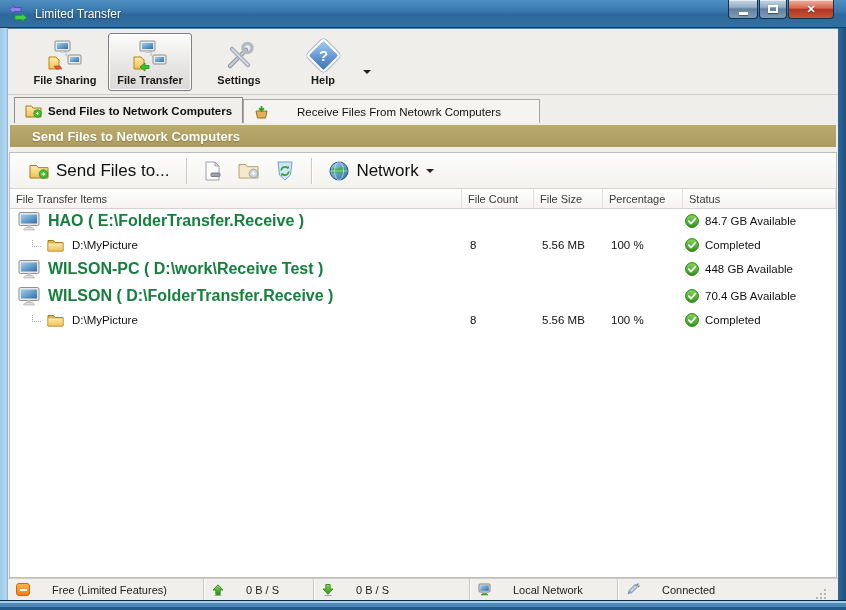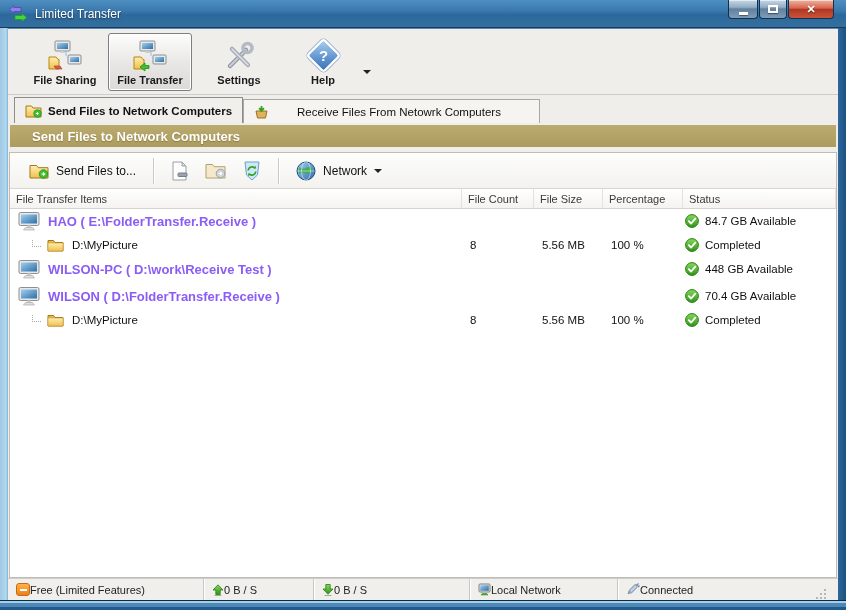--- a/index.html
+++ b/index.html
@@ -67,42 +67,42 @@
   .gold { height:22px; margin:2px 2px 5px 2px; background:linear-gradient(180deg,#bcab6e,#ac9b5e);
           display:flex; align-items:center; }
   .gold span { color:#fff; font-weight:bold; font-size:13px; padding-left:22px;
                text-shadow:0 1px 1px rgba(90,80,30,.45); }
 
   
   .panel { flex:1; margin:0 1px; border:1px solid #bfbdb9; background:#fff; display:flex; flex-direction:column; overflow:hidden; }
   .subtoolbar { height:36px; background:linear-gradient(180deg,#fdfdfc,#f3f2ef); border-bottom:1px solid #d8d6d2;
                 display:flex; align-items:center; padding-left:10px; }
   .st-btn { display:flex; align-items:center; gap:7px; padding:4px 8px; border:1px solid transparent; border-radius:2px; cursor:default; }
-  .st-btn .slb { font-size:12px; color:#111; }
+  .st-btn .slb { font-size:17px; color:#111; }
   .st-sep { width:1px; height:26px; background:#ccc9c4; margin:0 8px; box-shadow:1px 0 0 #fff; }
   .st-ic { width:30px; height:26px; display:flex; align-items:center; justify-content:center; cursor:default; margin:0 3px; }
 
   
   .thead { height:20px; display:grid; grid-template-columns:452px 72px 69px 80px 1fr;
            background:linear-gradient(180deg,#ffffff,#f4f3f1); border-bottom:1px solid #d5d3cf; }
   .th { font-size:11px; color:#3a3a3a; display:flex; align-items:center; padding-left:6px; border-right:1px solid #e4e2de; }
   .tbody { flex:1; background:#fff; overflow:hidden; }
   .trow { height:24px; display:grid; grid-template-columns:452px 72px 69px 80px 1fr; align-items:center; cursor:default; }
   .cell-name { display:flex; align-items:center; overflow:hidden; white-space:nowrap; }
   .row-computer .cell-name { padding-left:8px; gap:8px; }
-  .row-computer .nm { font-weight:bold; font-size:13px; color:#8b5cf6; }
+  .row-computer .nm { font-weight:bold; font-size:16px; color:#15803d; }
   .row-folder .cell-name { padding-left:22px; gap:4px; }
   .row-folder .nm { font-size:11.5px; color:#111; }
   .treeline { width:9px; height:11px; border-left:1px dotted #a9a9a9; border-bottom:1px dotted #a9a9a9; margin:-8px 2px 0 0; }
   .cell-num { font-size:11.5px; color:#111; padding-left:8px; }
   .cell-status { display:flex; align-items:center; gap:6px; font-size:11.5px; color:#111; padding-left:2px; }
 
   
   .statusbar { height:22px; background:#f1efec; border-top:1px solid #cfcdc8; display:flex; align-items:center; font-size:11px; color:#222; }
-  .sb-panel { display:flex; align-items:center; gap:0; height:100%; padding:0 8px; border-right:1px solid #c9c7c2; box-shadow:1px 0 0 #fff; }
+  .sb-panel { display:flex; align-items:center; gap:22px; height:100%; padding:0 8px; border-right:1px solid #c9c7c2; box-shadow:1px 0 0 #fff; }
   .sb-p1 { width:196px; } .sb-p2 { width:110px; } .sb-p3 { width:156px; } .sb-p4 { width:148px; }
   .sb-p5 { flex:1; border-right:none; box-shadow:none; }
   .lic-icon { width:14px; height:13px; border:1px solid #c96a10; border-radius:3px;
               background:linear-gradient(180deg,#ffb347,#ef7f1a); display:flex; align-items:center; justify-content:center; }
   .lic-icon i { display:block; width:7px; height:2px; background:#fff; }
   .grip { margin-left:auto; margin-right:3px; align-self:flex-end; }
 </style>
 </head>
 <body>
 

